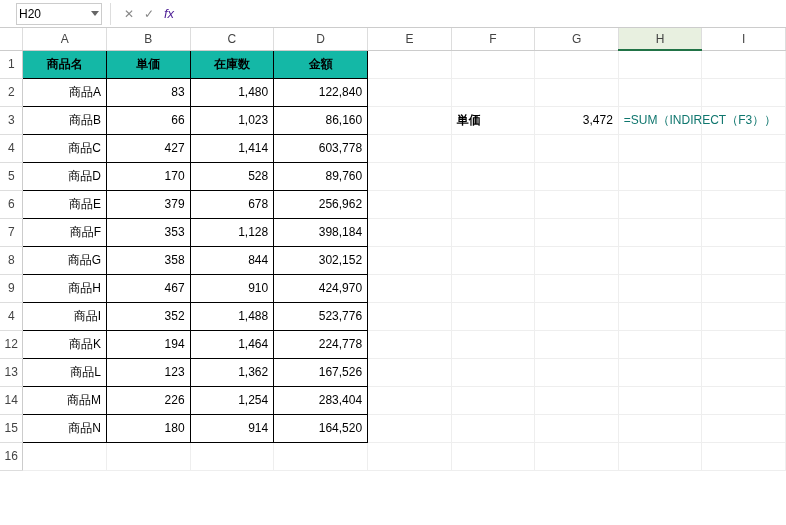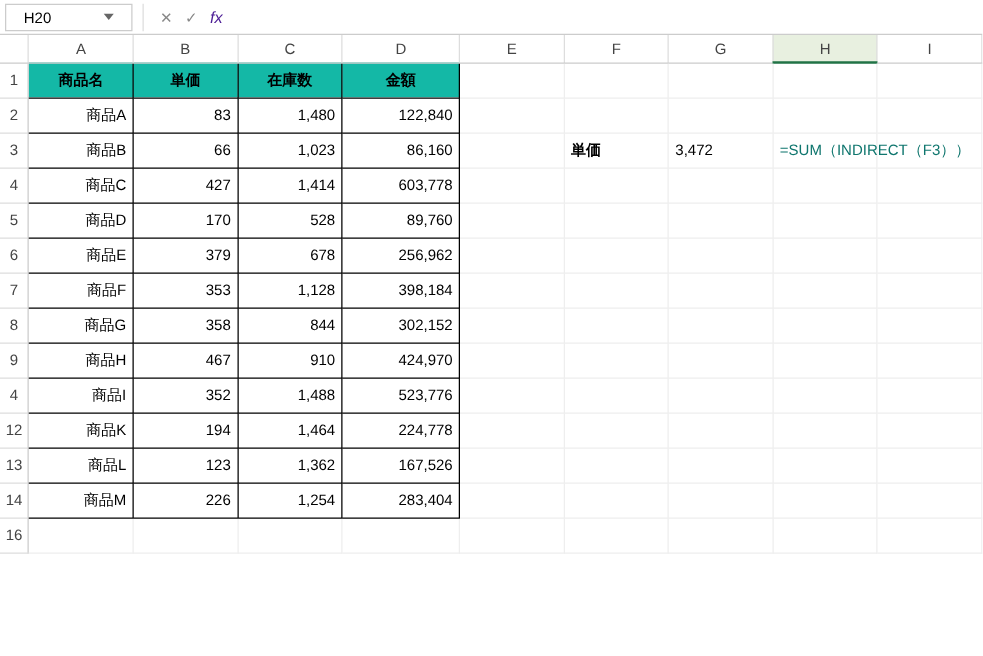--- a/index.html
+++ b/index.html
@@ -12,27 +12,27 @@
       overflow: hidden;
     }
     .formula-bar {
       display: flex;
       align-items: center;
       height: 28px;
       border-bottom: 1px solid #ccc;
       background: #fff;
     }
     .name-box {
-      width: 102px;
+      width: 86px;
       height: 22px;
       border: 1px solid #ccc;
       display: flex;
       align-items: center;
-      padding: 0 14px;
-      margin-left: 4px;
+      padding: 0 2px;
+      margin-left: 16px;
       background: #fff;
       justify-content: space-between;
     }
     .name-box-dd {
       width: 0; height: 0;
       border-left: 4px solid transparent;
       border-right: 4px solid transparent;
       border-top: 5px solid #666;
     }
     .fb-divider { width: 1px; background: #ddd; height: 22px; margin: 0 8px; }
@@ -94,21 +94,21 @@
     }
     td.hdr-cell {
       font-weight: bold;
       text-align: center;
       border: 1px solid #000 !important;
       background: #14b8a6;
     }
     td.data-left { text-align: right; border: 1px solid #000 !important; }
     td.data-right { text-align: right; border: 1px solid #000 !important; }
     td.plain-left { text-align: left; }
-    td.plain-right { }
+    td.plain-right { text-align: right; }
     .formula-red { color: #0f766e; font-weight: normal; text-align: left; }
   </style>
 </head>
 <body>
 
 <div class="formula-bar">
   <div class="name-box">
     <span>H20</span>
     <span class="name-box-dd"></span>
   </div>
@@ -298,20 +298,32 @@
           <td class="cell data-right">226</td>
           <td class="cell data-right">1,254</td>
           <td class="cell data-right">283,404</td>
           <td class="cell"></td>
           <td class="cell"></td>
           <td class="cell"></td>
           <td class="cell"></td>
           <td class="cell"></td>
         </tr>
         <tr>
+          <th class="rowhdr">15</th>
+          <td class="cell data-left">商品N</td>
+          <td class="cell data-right">180</td>
+          <td class="cell data-right">914</td>
+          <td class="cell data-right">164,520</td>
+          <td class="cell"></td>
+          <td class="cell"></td>
+          <td class="cell"></td>
+          <td class="cell"></td>
+          <td class="cell"></td>
+        </tr>
+        <tr>
           <th class="rowhdr">16</th>
           <td class="cell"></td>
           <td class="cell"></td>
           <td class="cell"></td>
           <td class="cell"></td>
           <td class="cell"></td>
           <td class="cell"></td>
           <td class="cell"></td>
           <td class="cell"></td>
           <td class="cell"></td>

